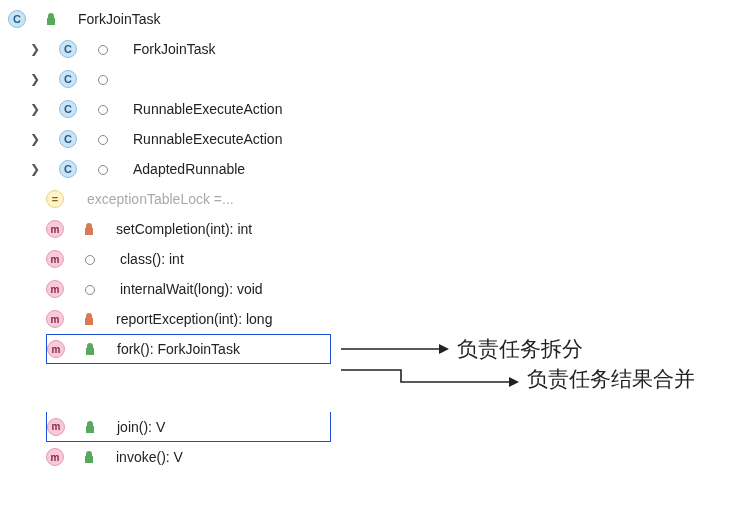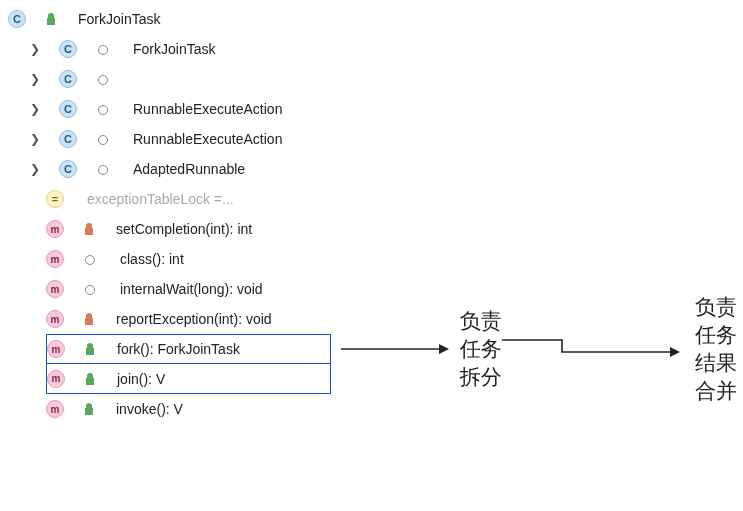--- a/index.html
+++ b/index.html
@@ -89,29 +89,29 @@
     margin-right: 10px;
     margin-left:2px;
   }
   .modicon.private-icon svg path { fill: #d67b54; }
   .label { color: #222; }
   .ghost { color: #aaa; font-style: normal; margin-left: 4px; }
   .boxed {
     border: 1px solid #1d4ed8;
     box-sizing: border-box;
   }
-  .boxed + .boxed { border-top: none; }
+  .boxed + .boxed { border-top: none; margin-top: 48px; }
   .annotations-col {
     display: inline-flex;
+    flex-direction: column;
     margin-left: 10px;
     font-size: 21px;
     color: #222;
     position: relative;
     top: 0;
-    text-align: right;
   }
   .annot {
     display: flex;
     align-items: center;
     height: 30px;
   }
   .arrowline {
     display: inline-flex;
     align-items: center;
   }
@@ -196,21 +196,21 @@
         <span class="modicon package-icon"></span>
         <span class="label">internalWait(long): void</span>
       </div>
       <div class="row level2">
         <span class="icon method-icon"></span>
         <span class="modicon private-icon">
           <svg width="10" height="12" viewBox="0 0 10 12">
             <path d="M2 5 V3 a3 3 0 0 1 6 0 V5 H9 V12 H1 V5 Z"></path>
           </svg>
         </span>
-        <span class="label">reportException(int): void</span>
+        <span class="label">reportException(int): long</span>
       </div>
     </div>
 
   <div class="side-by-side">
     <div id="fork-join-block">
         <div class="row boxed" style="width: 285px; margin-left: 40px; padding-left: 0px;">
           <span class="icon method-icon"></span>
           <span class="modicon public-icon">
             <svg width="10" height="12" viewBox="0 0 10 12">
               <path d="M2 5 V3 a3 3 0 0 1 6 0 V5 H9 V12 H1 V5 Z"></path>

